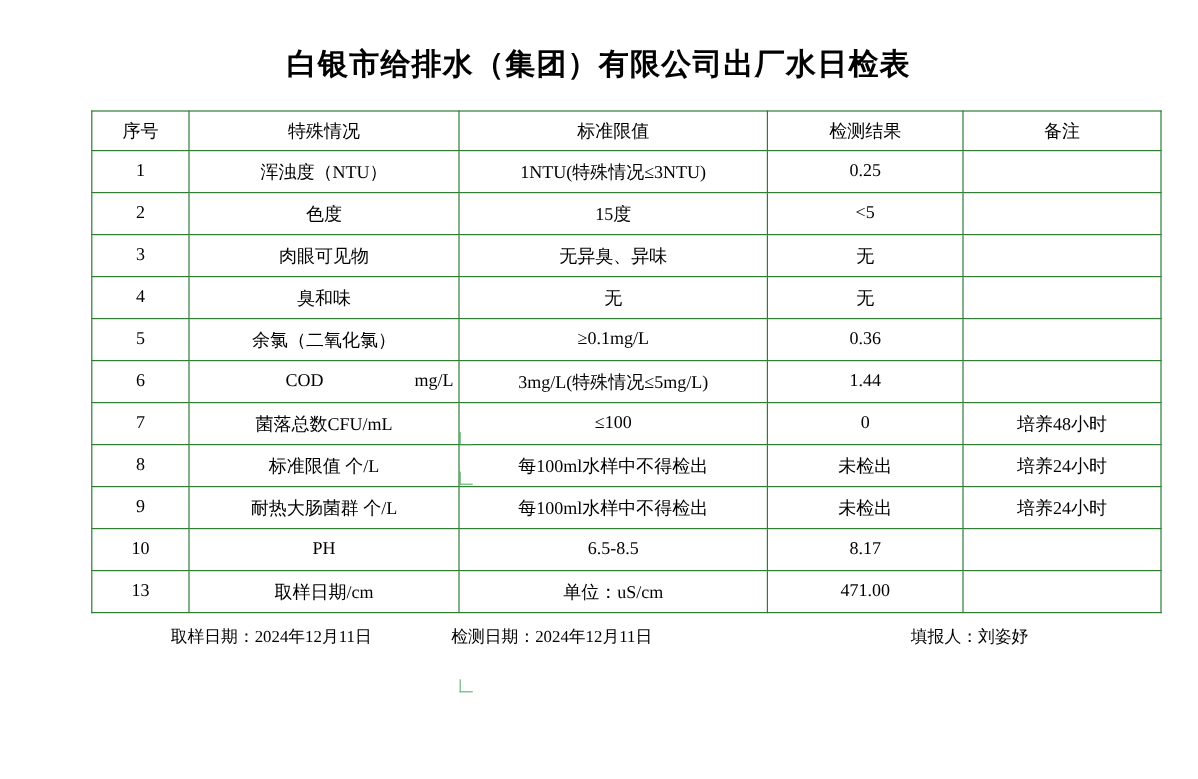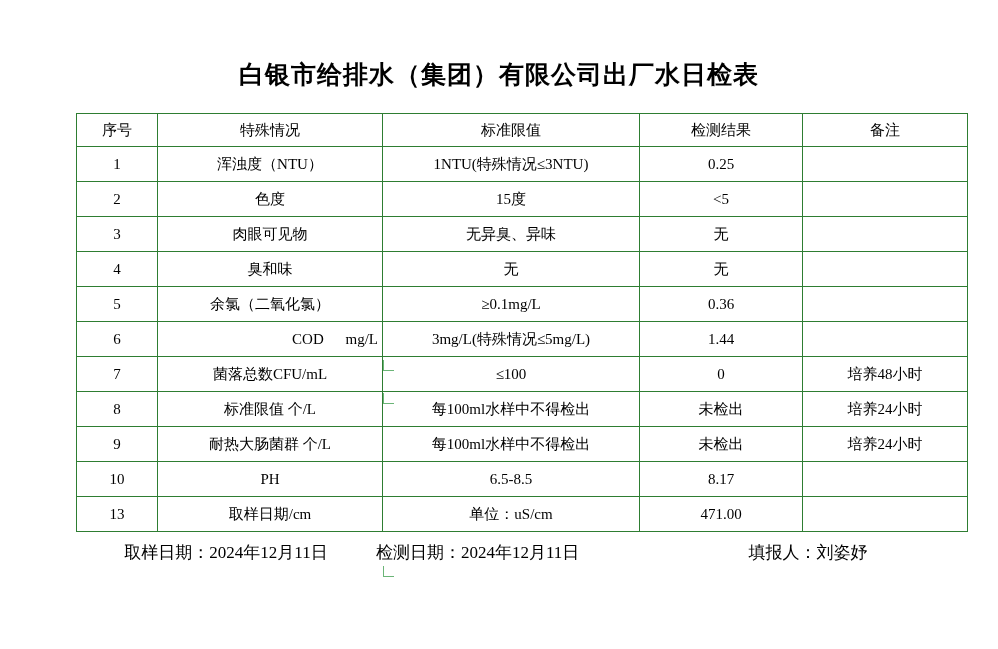--- a/index.html
+++ b/index.html
@@ -19,21 +19,21 @@
     width: 998px;
     height: 649px;
     box-sizing: border-box;
   }
   .title {
     text-align: center;
     font-family: "Liberation Serif", "DejaVu Serif", serif;
     font-weight: bold;
     font-size: 25px;
     letter-spacing: 1px;
-    padding-top: 58px;
+    padding-top: 37px;
     padding-bottom: 0px;
   }
   .table-wrap {
     margin: 22px auto 0 auto;
     width: 846px;
   }
   table.report {
     border-collapse: collapse;
     width: 846px;
     table-layout: fixed;
@@ -53,33 +53,33 @@
     text-align: center;
   }
   .col-no { width: 72px; }
   .col-item { width: 216px; }
   .col-limit { width: 248px; }
   .col-result { width: 154px; }
   .col-remark { width: 156px; margin-left: 27px; }
 
   .item-cod {
     display: inline-block;
-    text-align: right;
+    text-align: center;
     width: 140px;
   }
   .cod-unit {
     float: right;
   }
   .footer {
     width: 846px;
     margin: 0 auto;
     display: flex;
     align-items: center;
     height: 40px;
-    font-size: 17px;
+    font-size: 14px;
   }
   .footer .f-sample { width: 300px; text-align: center; }
   .footer .f-test { width: 318px; text-align: left; }
   .footer .f-filler { width: 228px; text-align: center; }
   .tick {
     position: absolute;
     width: 10px;
     height: 10px;
     border-left: 1px solid #3a9d4a;
     border-bottom: 1px solid #3a9d4a;

